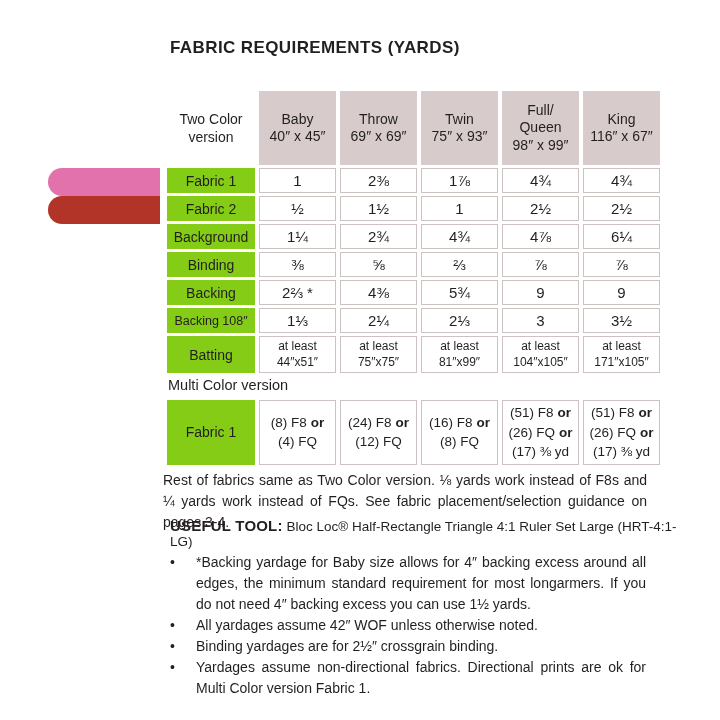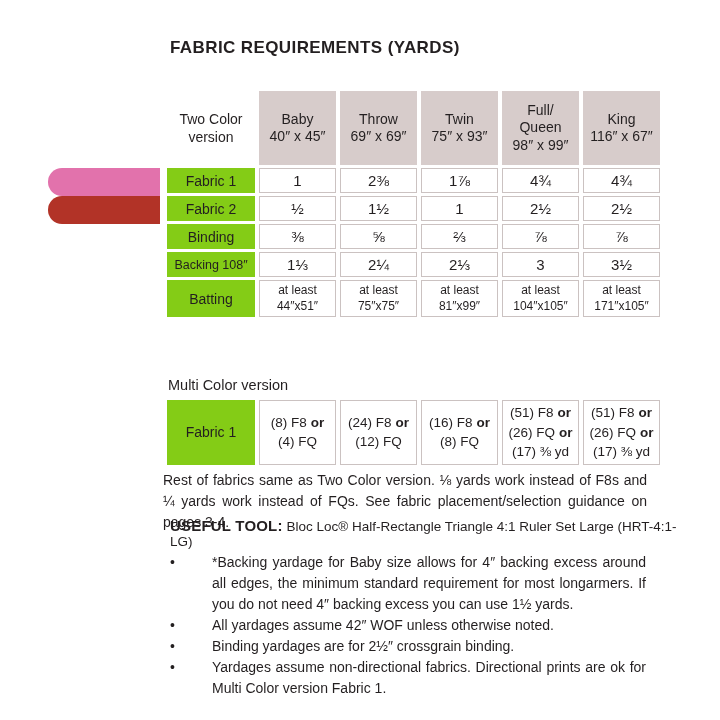--- a/index.html
+++ b/index.html
@@ -84,21 +84,21 @@
     font-size: 13.5px;
   }
   .tool-line b { font-size: 15px; font-weight: bold; letter-spacing: 0.2px; }
 
   ul.notes {
     position: absolute; left: 170px; top: 552px; width: 476px;
     list-style: none; font-size: 14px; line-height: 1.5;
   }
   ul.notes li { display: flex; margin-bottom: 0px; }
   ul.notes .dot { width: 26px; flex: 0 0 26px; }
-  ul.notes .btxt { flex: 1; text-align: justify; margin-left: 16px; }
+  ul.notes .btxt { flex: 1; text-align: justify; }
 </style>
 </head>
 <body>
 
 <div class="page">
 
   <h1 class="title">FABRIC REQUIREMENTS (YARDS)</h1>
 
   <div class="bar pink" style="background: rgb(226, 114, 172);"></div>
   <div class="bar red" style="background: rgb(178, 51, 39);"></div>
@@ -138,28 +138,44 @@
     </tr>
     <tr>
       <td class="rowlabel">Fabric 2</td>
       <td class="val">½</td>
       <td class="val">1½</td>
       <td class="val">1</td>
       <td class="val">2½</td>
       <td class="val">2½</td>
     </tr>
     <tr>
+      <td class="rowlabel">Background</td>
+      <td class="val">1¼</td>
+      <td class="val">2¾</td>
+      <td class="val">4¾</td>
+      <td class="val">4⅞</td>
+      <td class="val">6¼</td>
+    </tr>
+    <tr>
       <td class="rowlabel">Binding</td>
       <td class="val">⅜</td>
       <td class="val">⅝</td>
       <td class="val">⅔</td>
       <td class="val">⅞</td>
       <td class="val">⅞</td>
     </tr>
     <tr>
+      <td class="rowlabel">Backing</td>
+      <td class="val">2⅔ *</td>
+      <td class="val">4⅜</td>
+      <td class="val">5¾</td>
+      <td class="val">9</td>
+      <td class="val">9</td>
+    </tr>
+    <tr>
       <td class="rowlabel small">Backing 108″</td>
       <td class="val">1⅓</td>
       <td class="val">2¼</td>
       <td class="val">2⅓</td>
       <td class="val">3</td>
       <td class="val">3½</td>
     </tr>
     <tr>
       <td class="rowlabel">Batting</td>
       <td class="val tiny"><span>at least</span><br><span>44″x51″</span></td>

